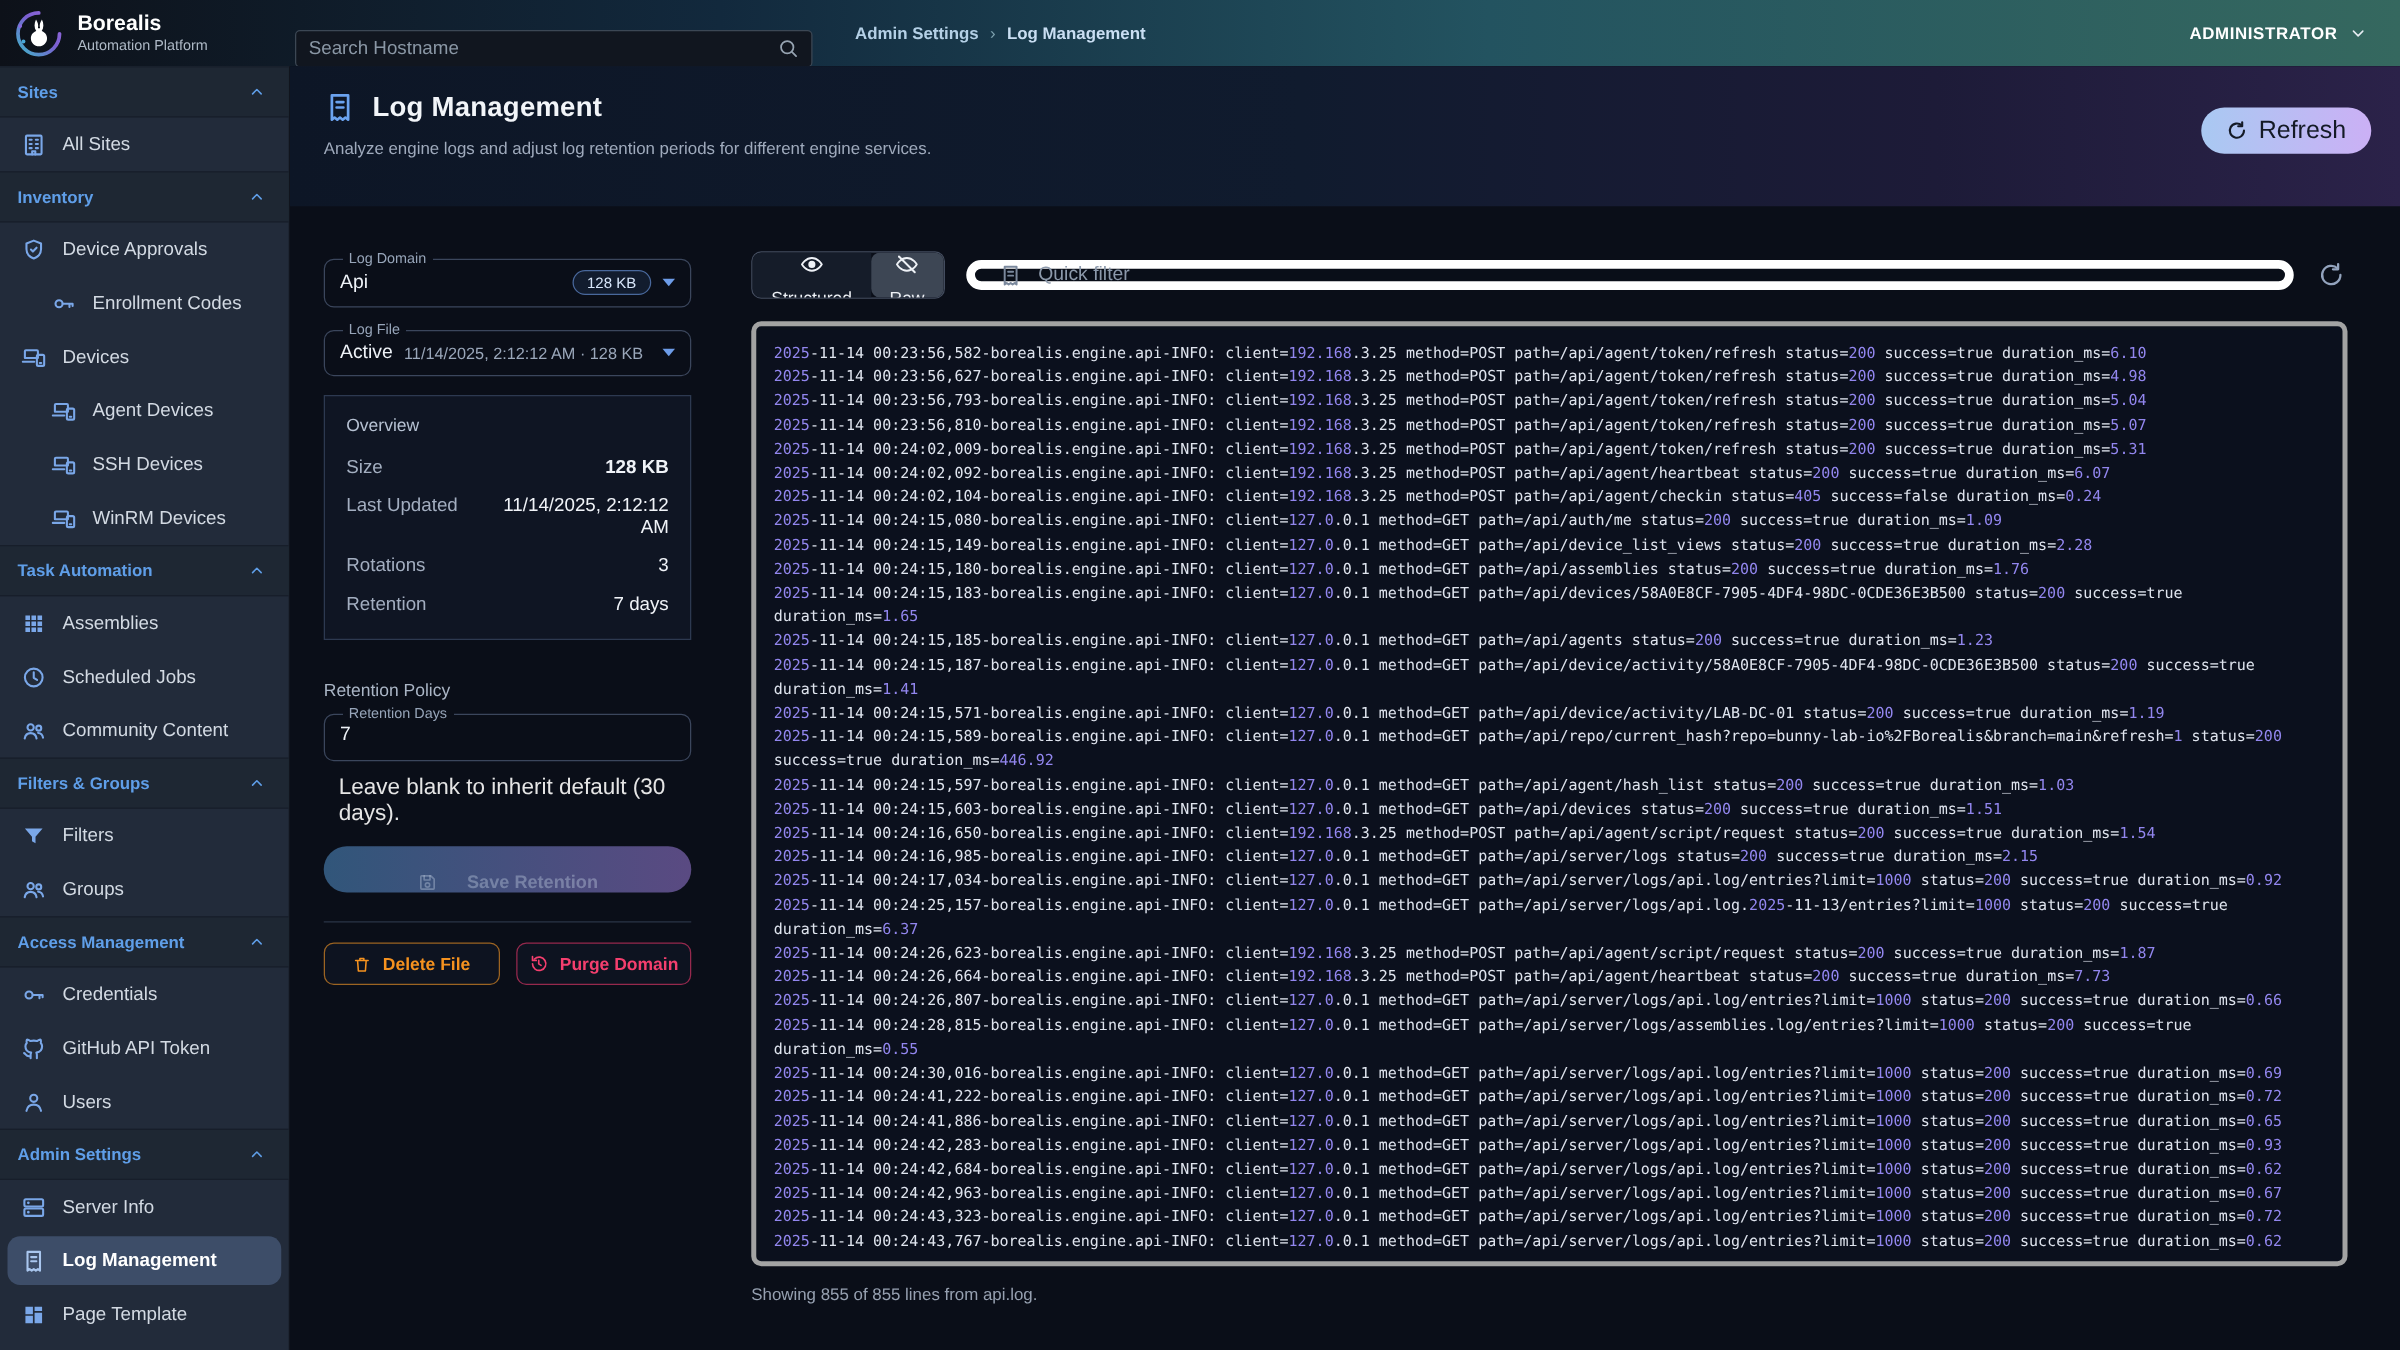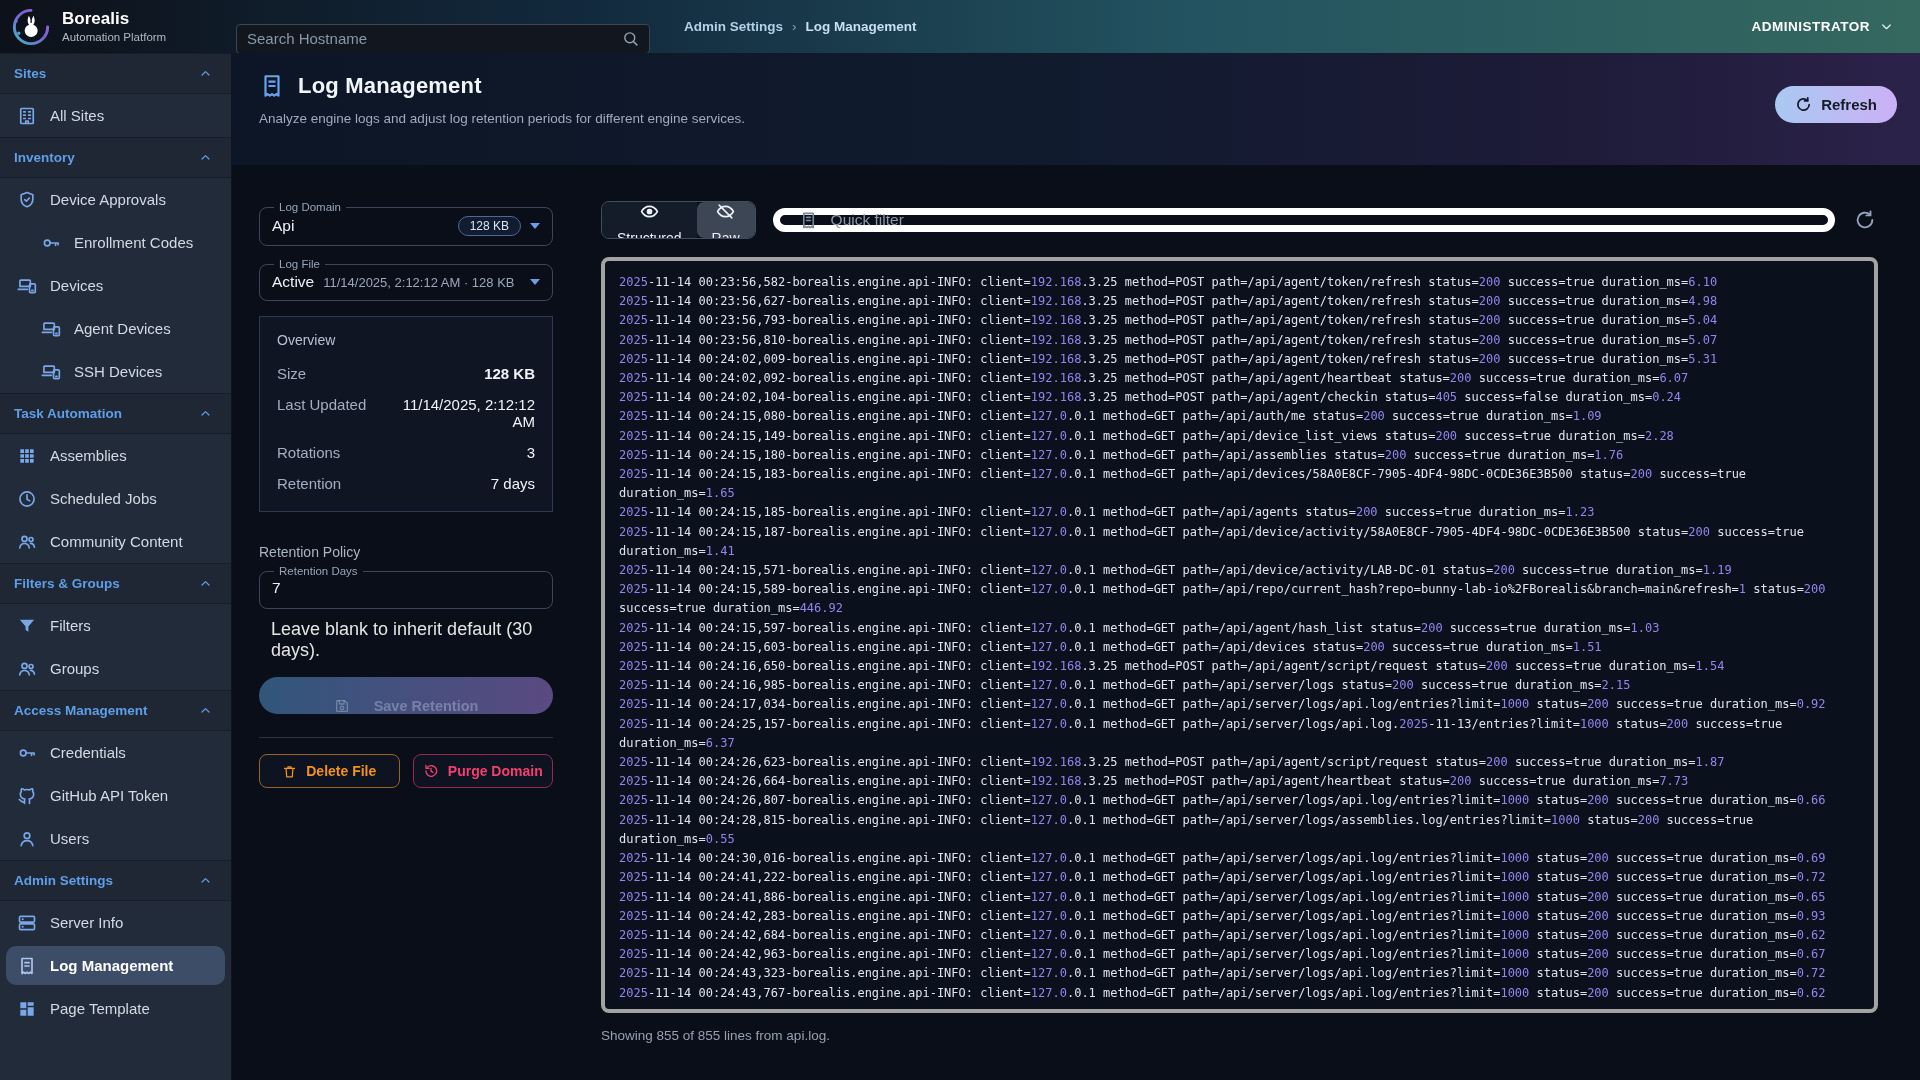--- a/index.html
+++ b/index.html
@@ -72,21 +72,21 @@
     background:linear-gradient(90deg,#0d1626 0%,#101b2e 48%,#1d1b38 78%,#2b2249 100%);
   }
   .title-row{ display:flex; align-items:center; gap:13px; }
   .title-row .ticon{ color:#6ba3f0; }
   h1{ font-size:22px; font-weight:bold; color:#f2f5f9; letter-spacing:.2px; }
   .subtitle{ margin-top:12px; font-size:13.5px; color:#9faabc; }
   .refresh-btn{
     position:absolute; right:23px; top:33px; height:37px; padding:0 20px;
     border:none; border-radius:19px; cursor:pointer;
     background:linear-gradient(90deg,#a9c9f2,#cbb0f5);
-    color:#141a26; font-weight:bold; font-size:15px;
+    color:#141a26; font-weight:normal; font-size:20px;
     display:flex; align-items:center; gap:9px; font-family:"Liberation Sans",sans-serif;text-align:right;
   }
 
   .content{ flex:1; display:flex; gap:48px; padding:36px 42px 0 27px; }
 
   
   .leftcol{ width:294px; flex:0 0 auto; }
   fieldset.sel{
     border:1px solid #3b465c; border-radius:8px; padding:3px 12px 9px 12px;
     margin-bottom:12px; cursor:pointer;
@@ -290,20 +290,31 @@
       <div class="sb-item indent">
         <span class="sb-ic">
           <svg width="20" height="20" viewBox="0 0 24 24" class="ic">
             <path d="M3.5 6a1 1 0 0 1 1-1H15a1 1 0 0 1 1 1v6.5H3.5z"></path>
             <path d="M1.5 16h11"></path>
             <rect x="15" y="9.5" width="7" height="10.5" rx="1.4"></rect>
             <path d="M17.8 17.3h1.4"></path>
           </svg>
         </span>
         <span>SSH Devices</span>
+      </div>
+      <div class="sb-item indent">
+        <span class="sb-ic">
+          <svg width="20" height="20" viewBox="0 0 24 24" class="ic">
+            <path d="M3.5 6a1 1 0 0 1 1-1H15a1 1 0 0 1 1 1v6.5H3.5z"></path>
+            <path d="M1.5 16h11"></path>
+            <rect x="15" y="9.5" width="7" height="10.5" rx="1.4"></rect>
+            <path d="M17.8 17.3h1.4"></path>
+          </svg>
+        </span>
+        <span>WinRM Devices</span>
       </div>
       <div class="sb-header">
         <span>Task Automation</span>
         <span>
           <svg width="15" height="15" viewBox="0 0 24 24" class="ic">
             <path d="M6.5 14.5 12 9l5.5 5.5"></path>
           </svg>
         </span>
       </div>
       <div class="sb-item">

